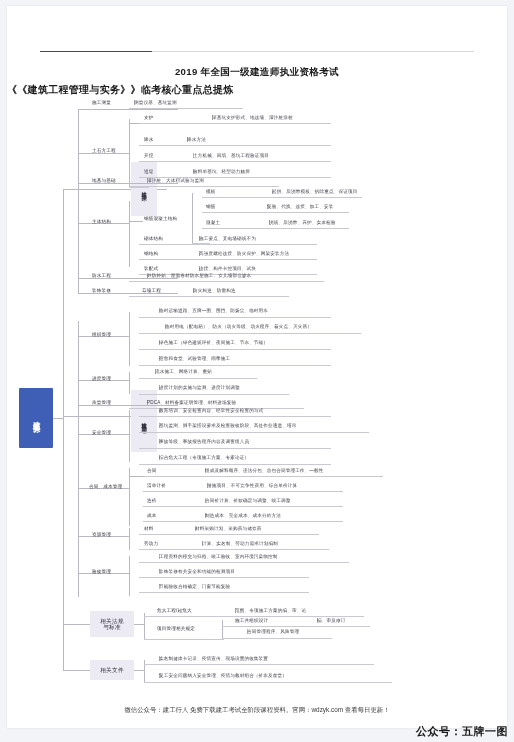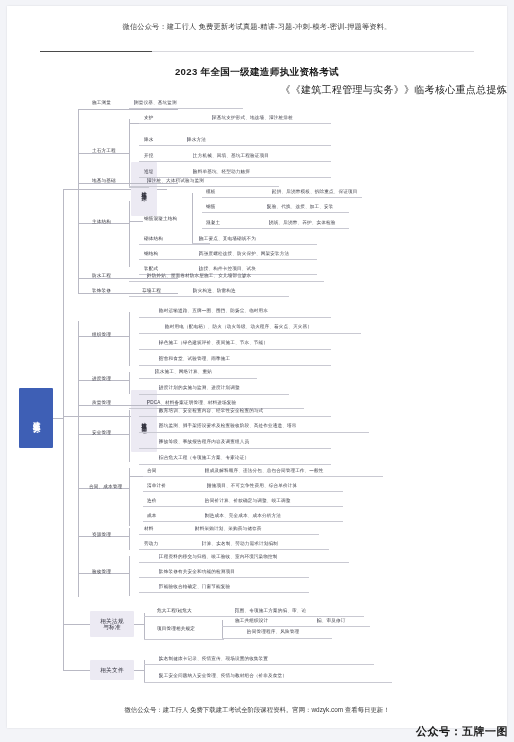--- a/index.html
+++ b/index.html
@@ -26,22 +26,22 @@
   }
   .rule:after{
     content:"";position:absolute;left:0;top:-0.5px;width:112px;height:1.6px;
     background:#4a4a4a;
   }
   .t1{
     position:absolute;left:0;top:60px;width:500px;text-align:center;
     font-size:9.6px;font-weight:bold;color:#1b1b1b;letter-spacing:.3px;
   }
   .t2{
-    position:absolute;left:0;top:77px;width:500px;text-align:right;
-    font-size:10px;font-weight:normal;color:#1b1b1b;letter-spacing:.3px;
+    position:absolute;left:0;top:77px;width:500px;text-align:left;
+    font-size:10px;font-weight:bold;color:#1b1b1b;letter-spacing:.3px;
   }
 
   
   .map{position:absolute;left:0;top:90px;width:500px;height:600px;}
 
   .node{
     position:absolute;box-sizing:border-box;
     display:flex;align-items:center;justify-content:center;
     text-align:center;line-height:1.12;
   }
@@ -85,24 +85,23 @@
   .wm{
     position:absolute;right:6px;bottom:3px;
     font-size:11px;font-weight:bold;color:#1a1a1a;letter-spacing:.5px;
   }
 </style>
 </head>
 <body>
 
 <div class="page">
 
-  <div class="hdr">微信公众号：建工行人  免费更新考试真题-精讲-习题-冲刺-模考-密训-押题等资料。</div>
   <div class="rule"></div>
 
-  <div class="t1">2023 年全国一级建造师执业资格考试</div>
+  <div class="t1">2019 年全国一级建造师执业资格考试</div>
   <div class="t2">《《建筑工程管理与实务》》临考核心重点总提炼</div>
 
   <div class="map">
 
     <div class="node n-root" style="left:12px;top:292px;width:34px;height:60px;">建筑实务</div>
 
     <div class="v" style="left:56px;top:93px;height:481px;"></div>
     <div class="h" style="left:46px;top:322px;width:11px;"></div>
 
     <div class="h" style="left:56px;top:93px;width:15px;"></div>

